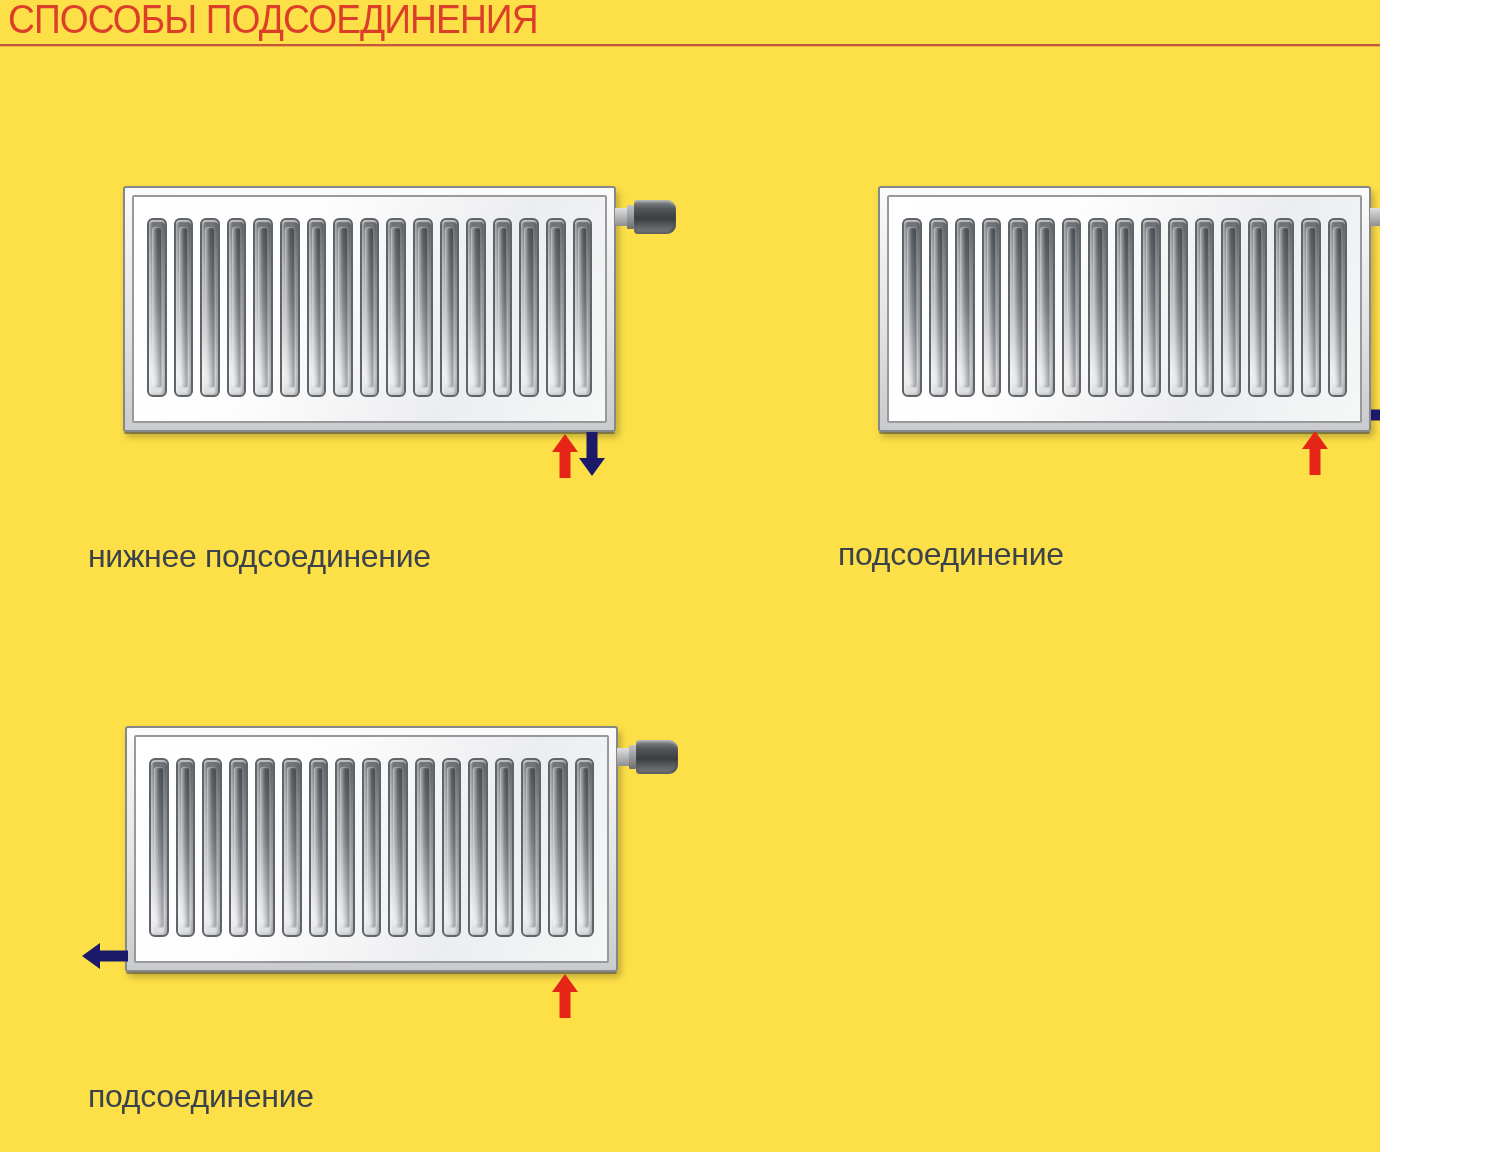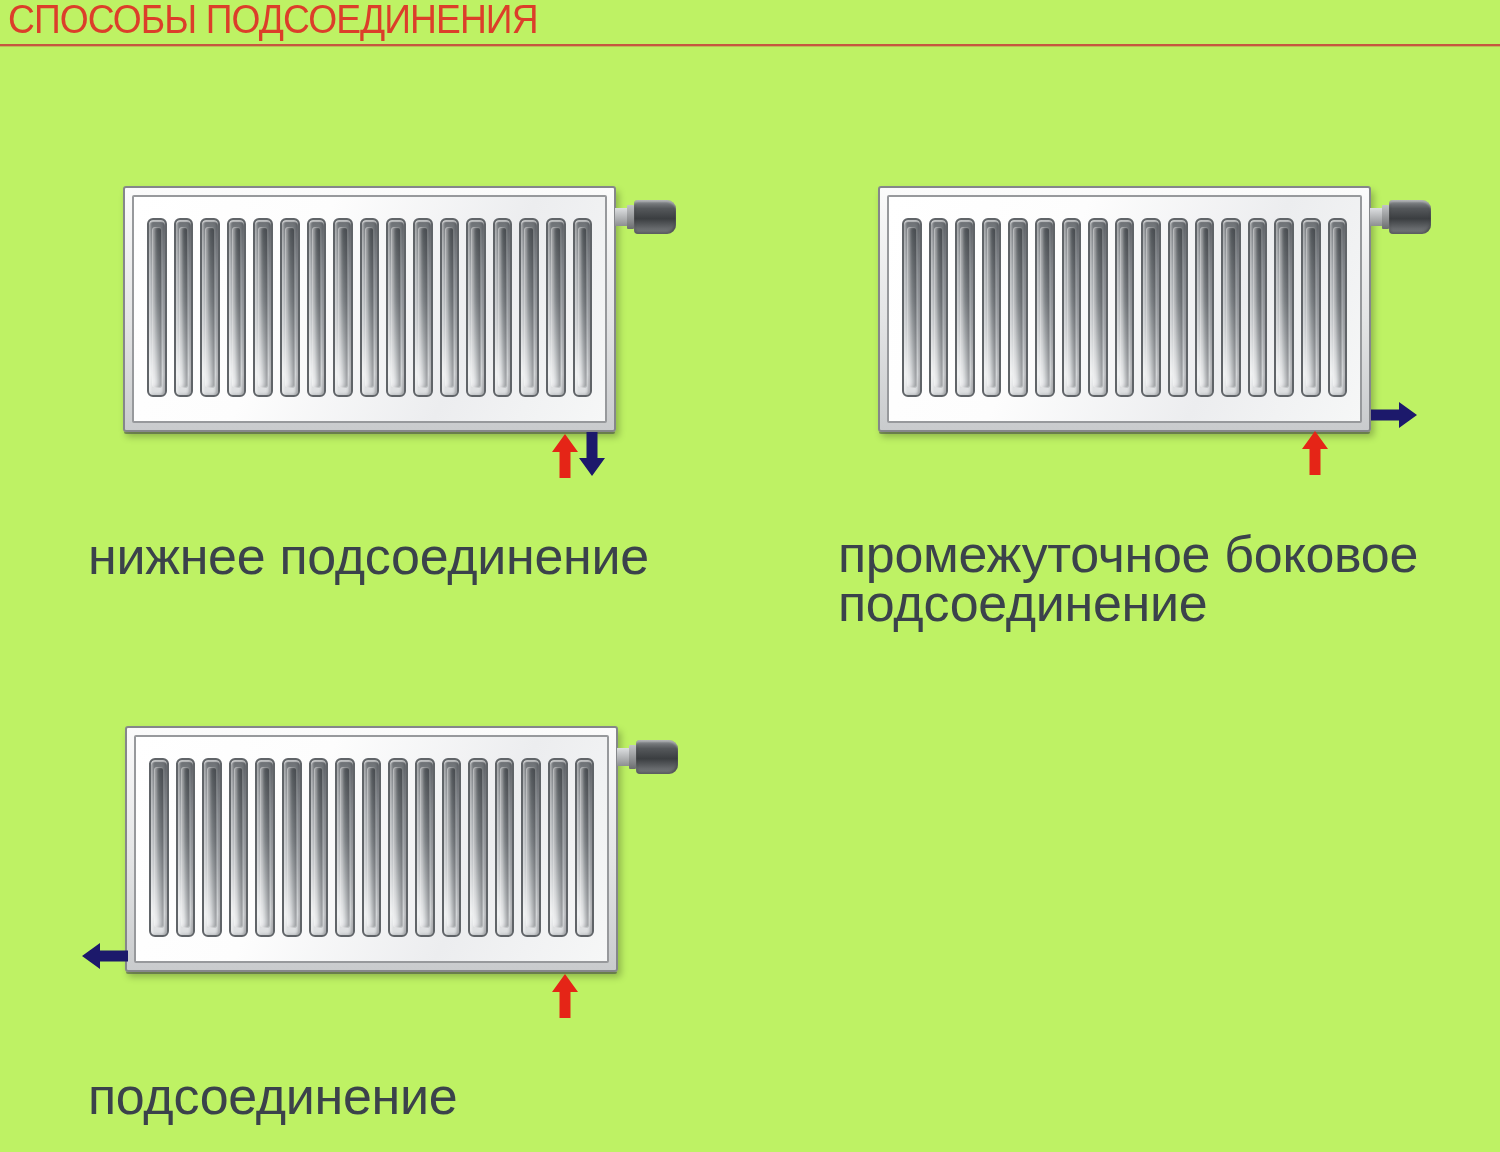--- a/index.html
+++ b/index.html
@@ -4,21 +4,21 @@
 <style>
   :root{
     --title-red:#dc3e2a;
     --rule-red:#c6573f;
     --caption-gray:#3b424b;
     --supply-red:#e52517;
     --return-navy:#1c196b;
   }
   *{margin:0;padding:0;box-sizing:border-box;}
   body{background:#fff;font-family:"Liberation Sans","DejaVu Sans",sans-serif;}
-  .canvas{position:relative;width:1500px;height:1152px;background:#bef264;overflow:hidden;}
+  .canvas{position:relative;width:1380px;height:1152px;background:#fde047;overflow:hidden;}
 
   
   .page-title{
     position:absolute;left:8px;top:-3px;
     font-size:40px;line-height:44px;font-weight:400;
     letter-spacing:-1px;transform:scaleX(.93);transform-origin:left top;
     color:var(--title-red);white-space:nowrap;
   }
   .title-rule{
     position:absolute;left:0;top:44px;width:1500px;height:2px;
@@ -79,21 +79,21 @@
   .a-d1-up{left:552px;top:434px;width:26px;height:44px;}
   .a-d1-down{left:579px;top:432px;width:26px;height:44px;}
   .a-d2-up{left:1302px;top:431px;width:26px;height:44px;}
   .a-d2-right{left:1371px;top:402px;width:46px;height:26px;}
   .a-d3-left{left:82px;top:943px;width:46px;height:26px;}
   .a-d3-up{left:552px;top:974px;width:26px;height:44px;}
 
   
   .caption{
     position:absolute;color:var(--caption-gray);
-    font-size:52px;line-height:49px;letter-spacing:-.3px;
+    font-size:32px;line-height:49px;letter-spacing:-.3px;
   }
   .c1{left:88px;top:532px;}
   .c2{left:838px;top:530px;}
   .c3{left:88px;top:1072px;}
 </style>
 </head>
 <body>
 
 <div class="canvas">
 
@@ -171,21 +171,20 @@
         <span class="valve-knob"></span>
       </div>
     </div>
     <svg class="arrow a-d2-up" viewBox="0 0 26 44">
       <polygon class="fill-supply" points="13,0 26,18 18.5,18 18.5,44 7.5,44 7.5,18 0,18"></polygon>
     </svg>
     <svg class="arrow a-d2-right" viewBox="0 0 46 26">
       <polygon class="fill-return" points="46,13 28,0 28,7.5 0,7.5 0,18.5 28,18.5 28,26"></polygon>
     </svg>
     <div class="caption c2">
-      <div>промежуточное боковое</div>
       <div>подсоединение</div>
     </div>
   </section>
 
   <section>
     <div class="radiator r3">
       <div class="rad-inner">
         <div class="slats">
             <div class="slat"></div>
             <div class="slat"></div>

